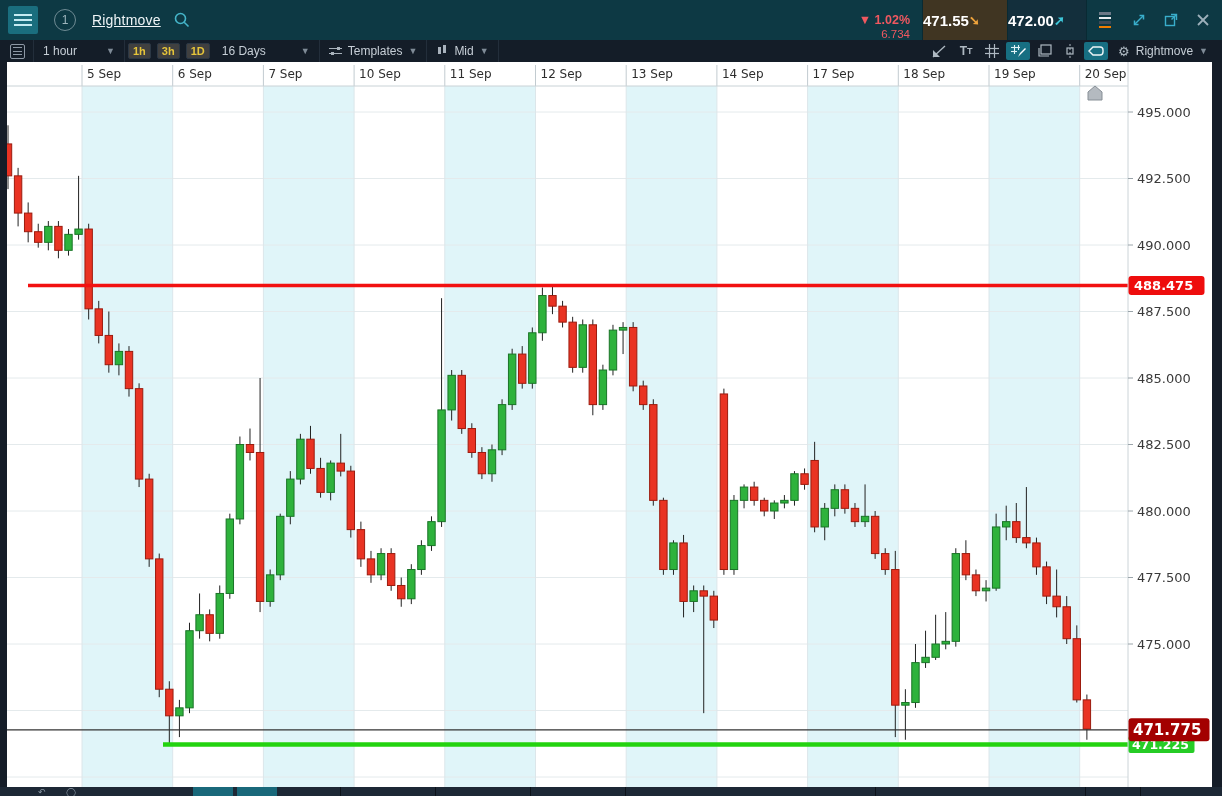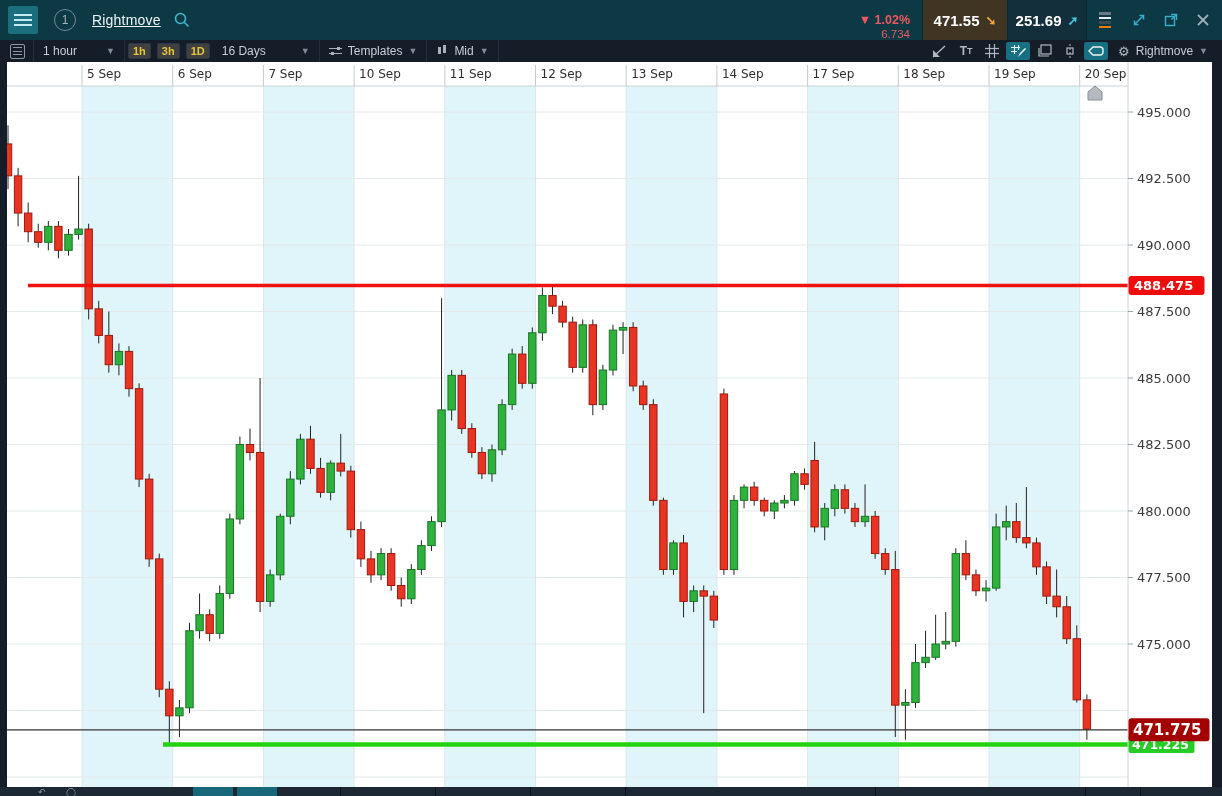--- a/index.html
+++ b/index.html
@@ -12,21 +12,21 @@
             display:flex;flex-direction:column;justify-content:center;gap:3px;align-items:center;cursor:pointer;}
   .menu-btn i{display:block;width:18px;height:2px;background:#c4ebf2;}
   .info-circle{width:20px;height:20px;margin-left:16px;border:1px solid #6f8b94;border-radius:50%;
                color:#9fb6bd;font-size:12px;display:flex;align-items:center;justify-content:center;}
   .app-title{color:#eef4f6;font-size:14px;margin-left:16px;letter-spacing:.2px;text-decoration:underline;}
   .search-ic{margin-left:12px;}
   .tb-right{margin-left:auto;display:flex;align-items:center;height:40px;}
   .chg{ text-align:right;color:#ef5860;margin-right:12px;line-height:1.15;margin-top:14px;}
   .chg .pct{font-size:12.5px;font-weight:bold;}
   .chg .val{font-size:11.5px;}
-  .px-btn{height:40px;display:flex;align-items:center;justify-content:center;gap:6px;cursor:pointer;
+  .px-btn{height:40px;display:flex;align-items:center;justify-content:flex-start;cursor:pointer;
           color:#fff;font-weight:bold;font-size:15px;border-left:1px solid #092a33;}
   .sell{width:84px;background:#403522;}
   .buy{width:78px;background:#132f3c;border-right:1px solid #092a33;}
   .arr{font-size:13px;font-weight:bold;}
   .stack-ic{width:14px;margin:0 10px 0 12px;display:flex;flex-direction:column;gap:2px;}
   .stack-ic i{display:block;height:2.5px;width:12px;}
   .win-ic{width:22px;height:22px;display:flex;align-items:center;justify-content:center;margin:0 5px;cursor:pointer;}
   
   .toolbar{position:absolute;left:0;top:40px;width:1222px;height:22px;background:#141d28;
            display:flex;align-items:center;font-size:12px;color:#c6ced6;}
@@ -81,21 +81,21 @@
   <div class="tb-right">
     <div class="chg">
       <div class="pct"><span>▼ </span><span>1.02%</span></div>
       <div class="val">6.734</div>
     </div>
     <div class="px-btn sell">
       <span>471.55</span>
       <span class="arr" style="color:#f0a43c">➘</span>
     </div>
     <div class="px-btn buy">
-      <span>251.69</span>
+      <span>472.00</span>
       <span class="arr" style="color:#3ec6d9">➚</span>
     </div>
     <div class="stack-ic">
       <i style="background:#6b7886"></i>
         <i style="background:#e8edf0"></i>
       <i style="background:#3c4a57"></i>
         <i style="background:#f07d00"></i>
     </div>
     <div class="win-ic">
       <svg width="16" height="16" viewBox="0 0 16 16">

